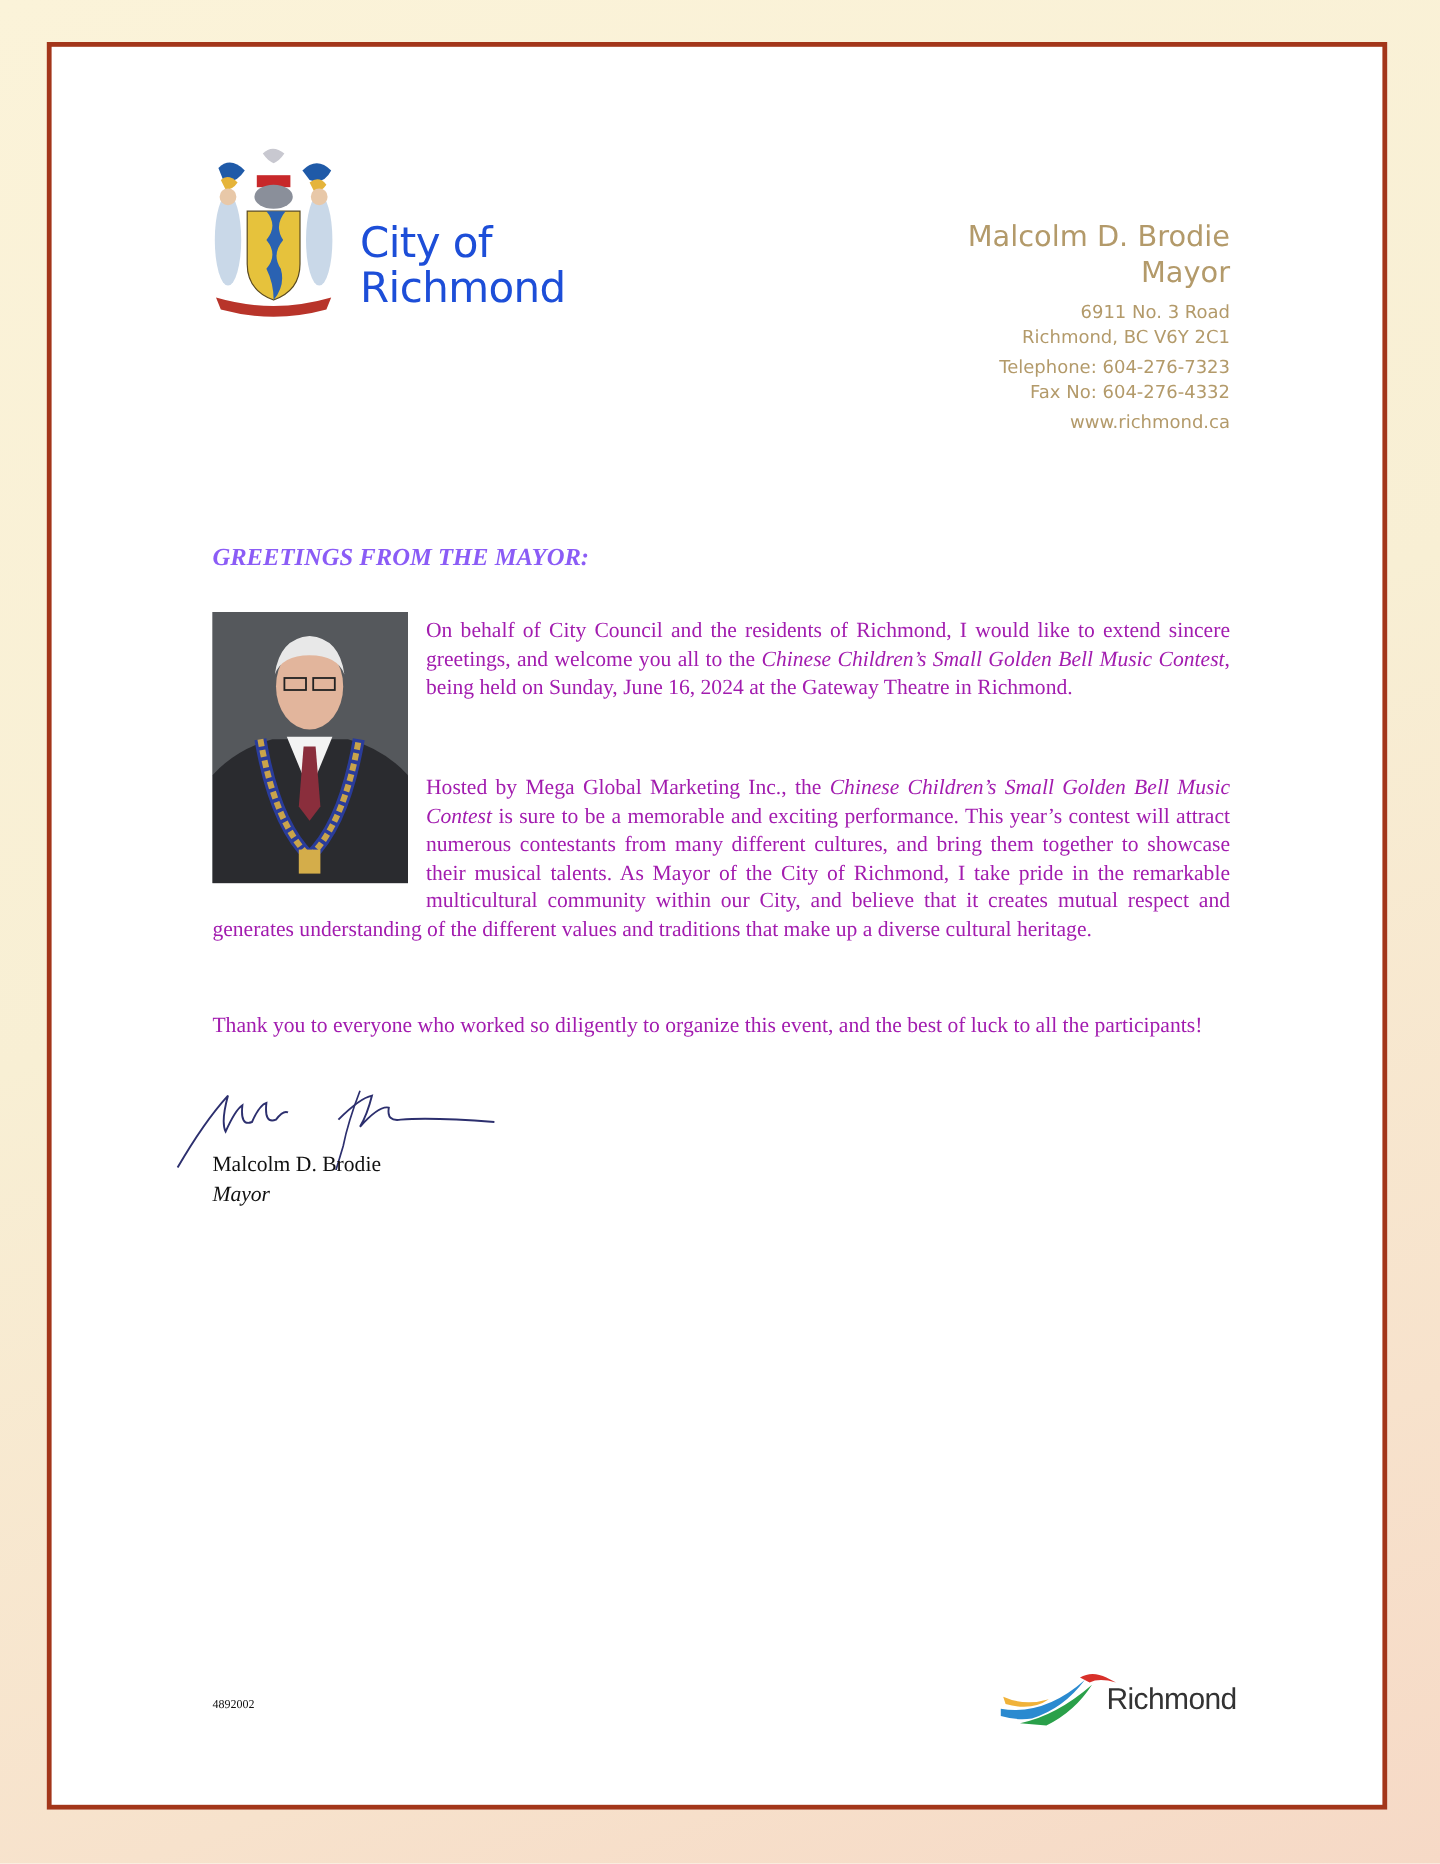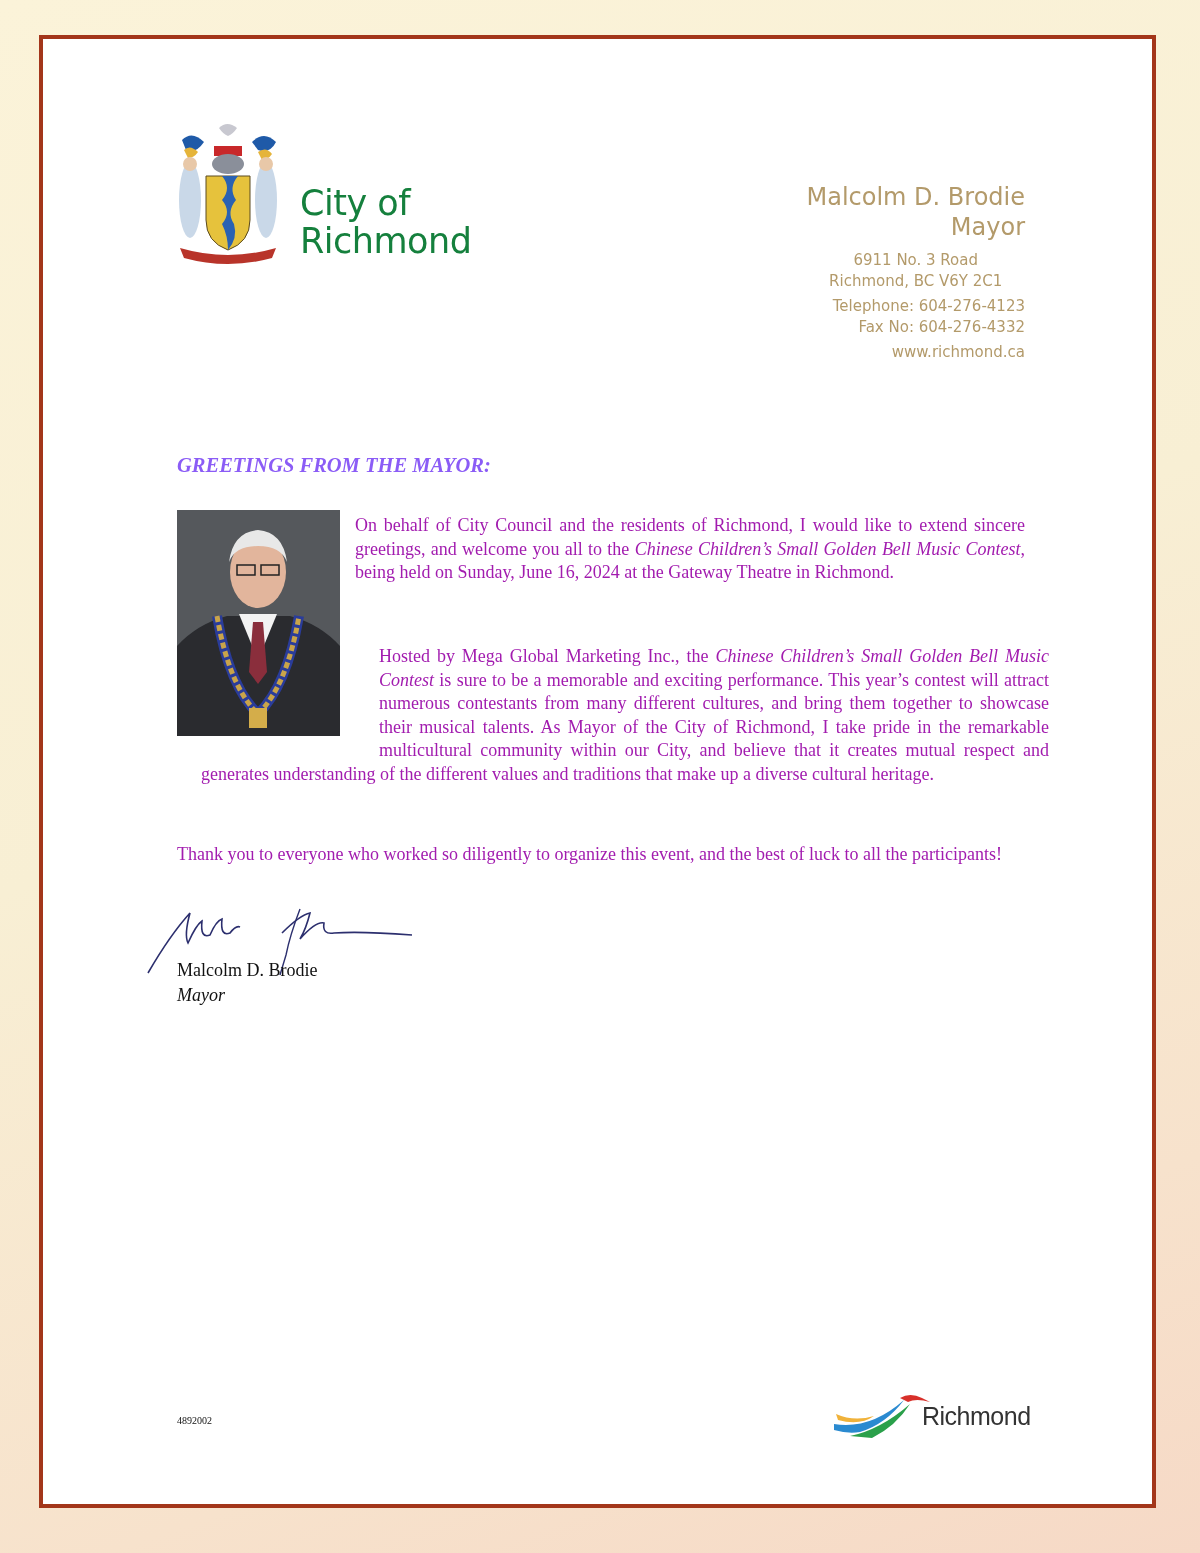--- a/index.html
+++ b/index.html
@@ -7,42 +7,42 @@
     width:1200px; height:1553px; position:relative; overflow:hidden;
     background: linear-gradient(160deg, #fbf3d9 0%, #f8efd4 45%, #f7e2cc 80%, #f6d9c6 100%);
     font-family: "Liberation Serif", serif;
   }
   .page {
     position:absolute; left:39px; top:35px; width:1117px; height:1473px;
     background:#ffffff; border:4px solid #a3361a; box-sizing:border-box;
   }
   .crest { position:absolute; left:174px; top:120px; width:108px; height:150px; }
   .city-logo-text {
-    position:absolute; left:300px; top:184px; color:#15803d;
+    position:absolute; left:300px; top:184px; color:#1d4ed8;
     font-family:"DejaVu Sans", sans-serif; font-size:35px; line-height:38px; letter-spacing:-0.5px;
   }
   .letterhead-right {
     position:absolute; right:175px; top:182px; text-align:right; color:#b39a6a;
     font-family:"DejaVu Sans", sans-serif;
   }
   .lh-name { font-size:24px; line-height:30px; }
   .lh-title { font-size:24px; line-height:30px; }
-  .lh-addr { font-size:15px; line-height:21px; margin-top:8px;text-align:center; }
+  .lh-addr { font-size:15px; line-height:21px; margin-top:8px; }
   .lh-phone { font-size:15px; line-height:21px; margin-top:4px; }
   .lh-web { font-size:15px; line-height:21px; margin-top:4px; }
   .heading {
     position:absolute; left:177px; top:454px; font-size:20.5px; font-weight:bold; font-style:italic; color:#8b5cf6;
   }
   .photo {
     position:absolute; left:177px; top:510px; width:163px; height:226px;
     background:linear-gradient(#5a5d60, #4a4d50); overflow:hidden;
   }
   .body-text { font-size:18px; line-height:23.5px; color:#a21caf; text-align:justify; }
   .p1 { position:absolute; left:355px; top:514px; width:670px; }
-  .p2 { position:absolute; left:177px; top:645px; width:848px;margin-left:24px; }
+  .p2 { position:absolute; left:177px; top:645px; width:848px; }
   .p2 .float { float:left; width:178px; height:115px; }
   .p3 { position:absolute; left:177px; top:843px; width:848px; }
   .sig { position:absolute; left:140px; top:895px; width:290px; height:80px; }
   .sig-name { position:absolute; left:177px; top:960px; font-size:18px; color:#111; }
   .sig-title { position:absolute; left:177px; top:985px; font-size:18px; font-style:italic; color:#111; }
   .docnum { position:absolute; left:177px; top:1415px; font-size:10px; color:#111; }
   .rlogo { position:absolute; left:830px; top:1390px; width:100px; height:50px; }
   .rlogo-text { position:absolute; left:922px; top:1402px; font-family:"Liberation Sans", sans-serif; font-size:25px; color:#333; letter-spacing:-0.5px; }
   i { font-style:italic; }
 </style>
@@ -74,21 +74,21 @@
 </div>
 
 <div class="letterhead-right">
   <div class="lh-name">Malcolm D. Brodie</div>
   <div class="lh-title">Mayor</div>
   <div class="lh-addr">
     <div>6911 No. 3 Road</div>
     <div>Richmond, BC  V6Y 2C1</div>
   </div>
   <div class="lh-phone">
-    <div>Telephone: 604-276-4123</div>
+    <div>Telephone: 604-276-7323</div>
     <div>Fax No: 604-276-4332</div>
   </div>
   <div class="lh-web">www.richmond.ca</div>
 </div>
 
 <div class="heading">GREETINGS FROM THE MAYOR:</div>
 
 <div class="photo">
   <svg width="163" height="226" viewBox="0 0 163 226">
     <rect width="163" height="226" fill="#55585c"></rect>

